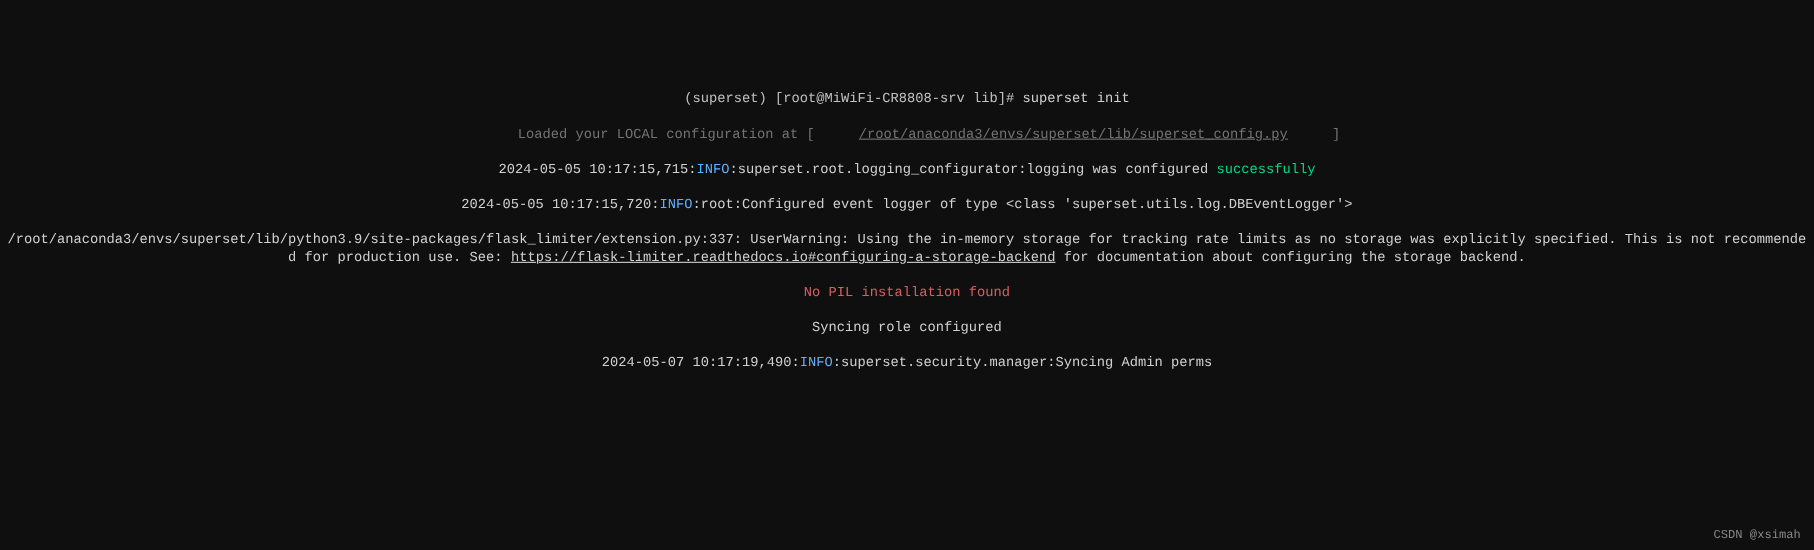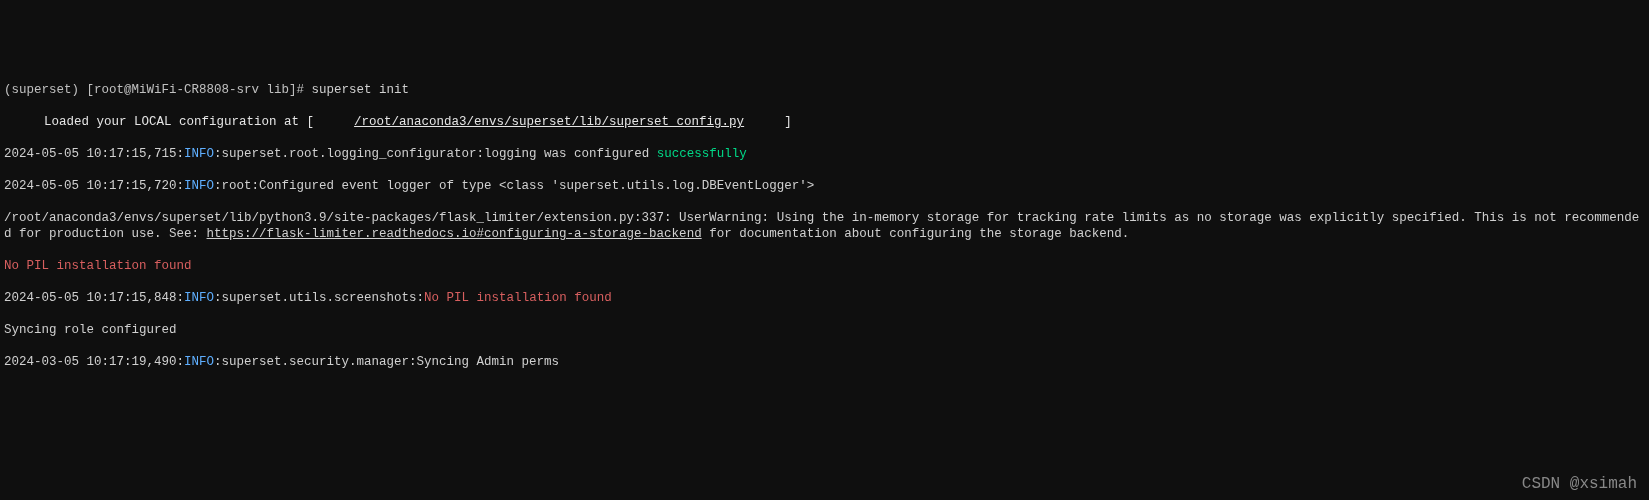--- a/index.html
+++ b/index.html
@@ -7,52 +7,51 @@
       background: #0f0f0f;
       color: #d0d0d0;
       font-family: 'Consolas', 'Monaco', 'Courier New', monospace;
       font-size: 12.5px;
       line-height: 1.28;
       padding: 2px 4px;
       white-space: pre;
       overflow-x: hidden;
       width: 1649px;
     }
-    .line { white-space: pre-wrap; word-break: break-all; }
+    .line { white-space: pre-wrap; word-break: break-all; text-align: center; }
     .prompt { color: #c0c0c0; }
     .cmd { color: #d0d0d0; }
-    .white { color: #e5e5e5; margin-left: 40px; }
+    .white { color: #737373; margin-left: 40px; }
     .cyan { color: #5fafff; font-weight: 500; font-family: Liberation Mono, monospace; }
     .green { color: #00d787; }
     .yellow { color: #d7d700; }
     .red { color: #d75f5f; }
     .underline { text-decoration: underline; }
     .watermark {
       position: fixed;
       bottom: 6px;
       right: 12px;
       color: #888;
-      font-size: 16px;
+      font-size: 11px;
     }
   </style>
 </head>
 <body>
 
 
 
 <div>
 <div class="line"><span class="prompt">(superset) [root@MiWiFi-CR8808-srv lib]# </span><span class="cmd">superset init</span></div>
 <div class="line"><span class="white">Loaded your LOCAL configuration at [</span><span class="white underline">/root/anaconda3/envs/superset/lib/superset_config.py</span><span class="white">]</span></div>
 <div class="line"><span>2024-05-05 10:17:15,715:</span><span class="cyan">INFO</span><span>:</span><span>superset.root.logging_configurator:logging was configured </span><span class="green">successfully</span></div>
 <div class="line"><span>2024-05-05 10:17:15,720:</span><span class="cyan">INFO</span><span>:</span><span>root:Configured event logger of type &lt;class 'superset.utils.log.DBEventLogger'&gt;</span></div>
 <div class="line"><span>/root/anaconda3/envs/superset/lib/python3.9/site-packages/flask_limiter/extension.py:337: UserWarning: Using the in-memory storage for tracking rate limits as no storage was explicitly specified. This is not recommended for production use. See: </span><span class="underline">https://flask-limiter.readthedocs.io#configuring-a-storage-backend</span><span> for documentation about configuring the storage backend.</span></div>
 <div class="line"><span class="red">No PIL installation found</span></div>
-<div class="line"><span>2024-05-05 10:17:15,848:</span><span class="cyan">INFO</span><span>:</span><span>superset.utils.screenshots:</span><span class="red">No PIL installation found</span></div>
 <div class="line"><span>Syncing role configured</span></div>
-<div class="line"><span>2024-03-05 10:17:19,490:</span><span class="cyan">INFO</span><span>:</span><span>superset.security.manager:Syncing Admin perms</span></div>
+<div class="line"><span>2024-05-07 10:17:19,490:</span><span class="cyan">INFO</span><span>:</span><span>superset.security.manager:Syncing Admin perms</span></div>
 
 
 
 
 
 
 
 
 
 

